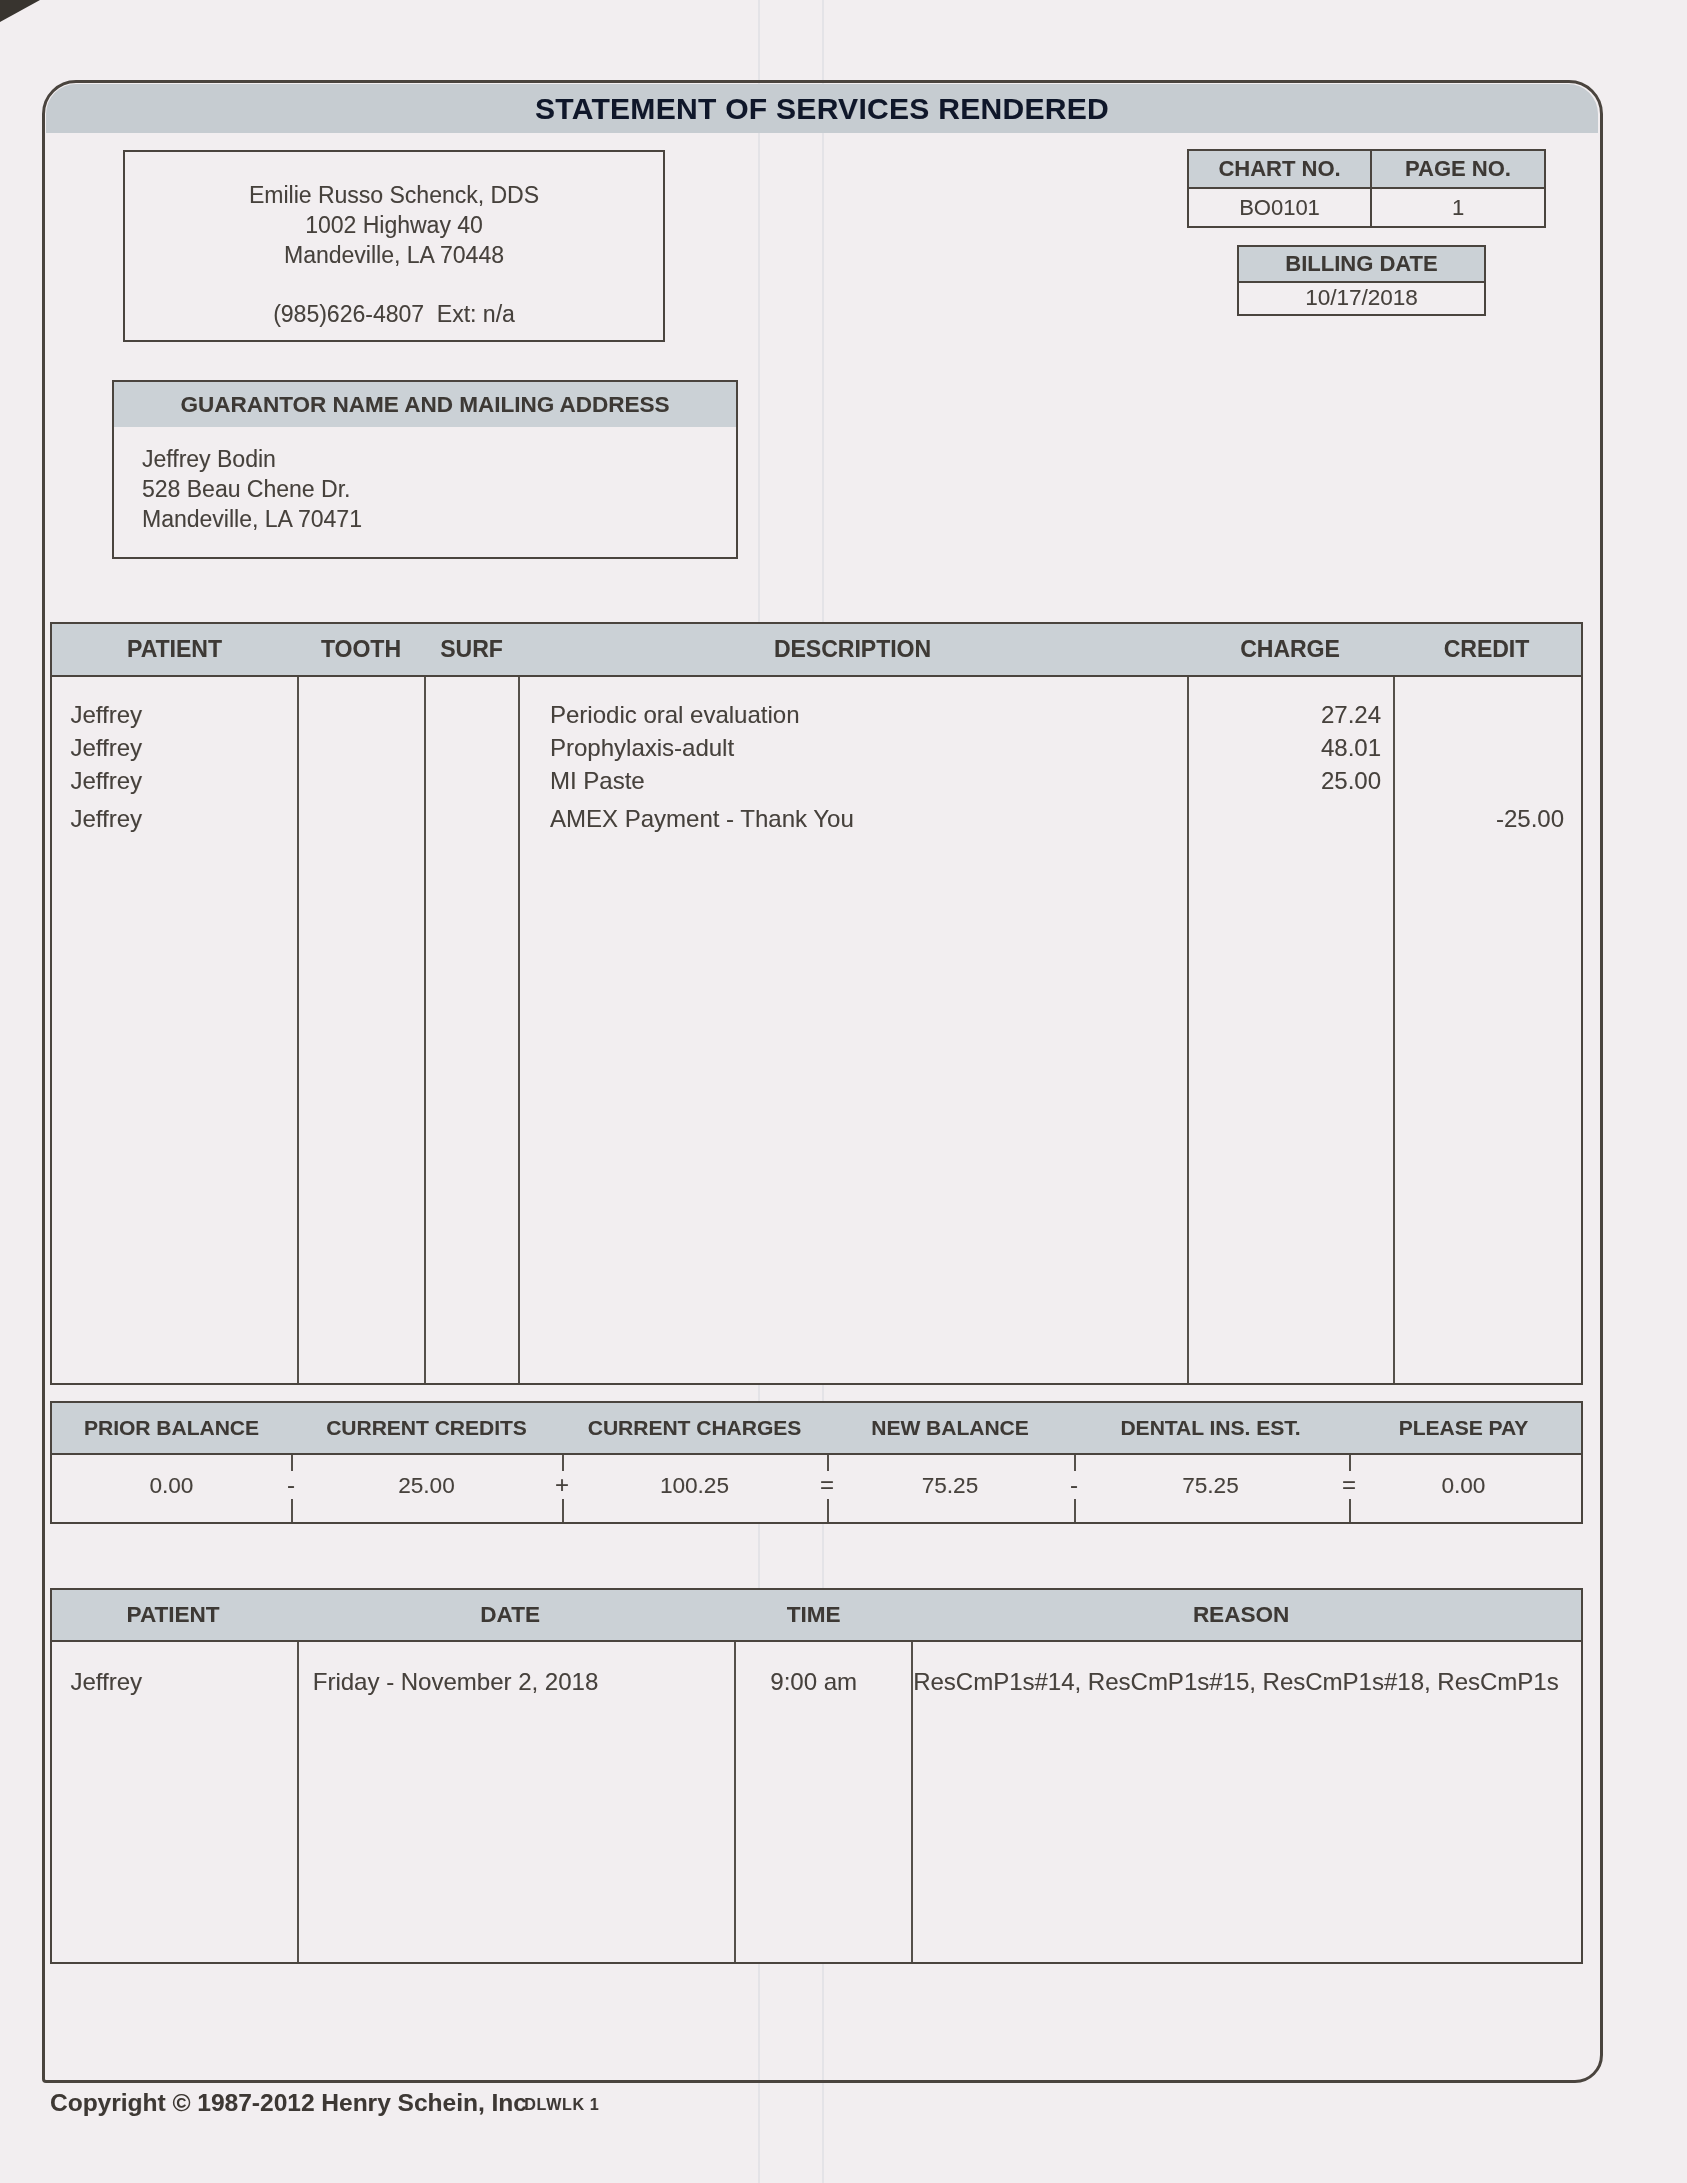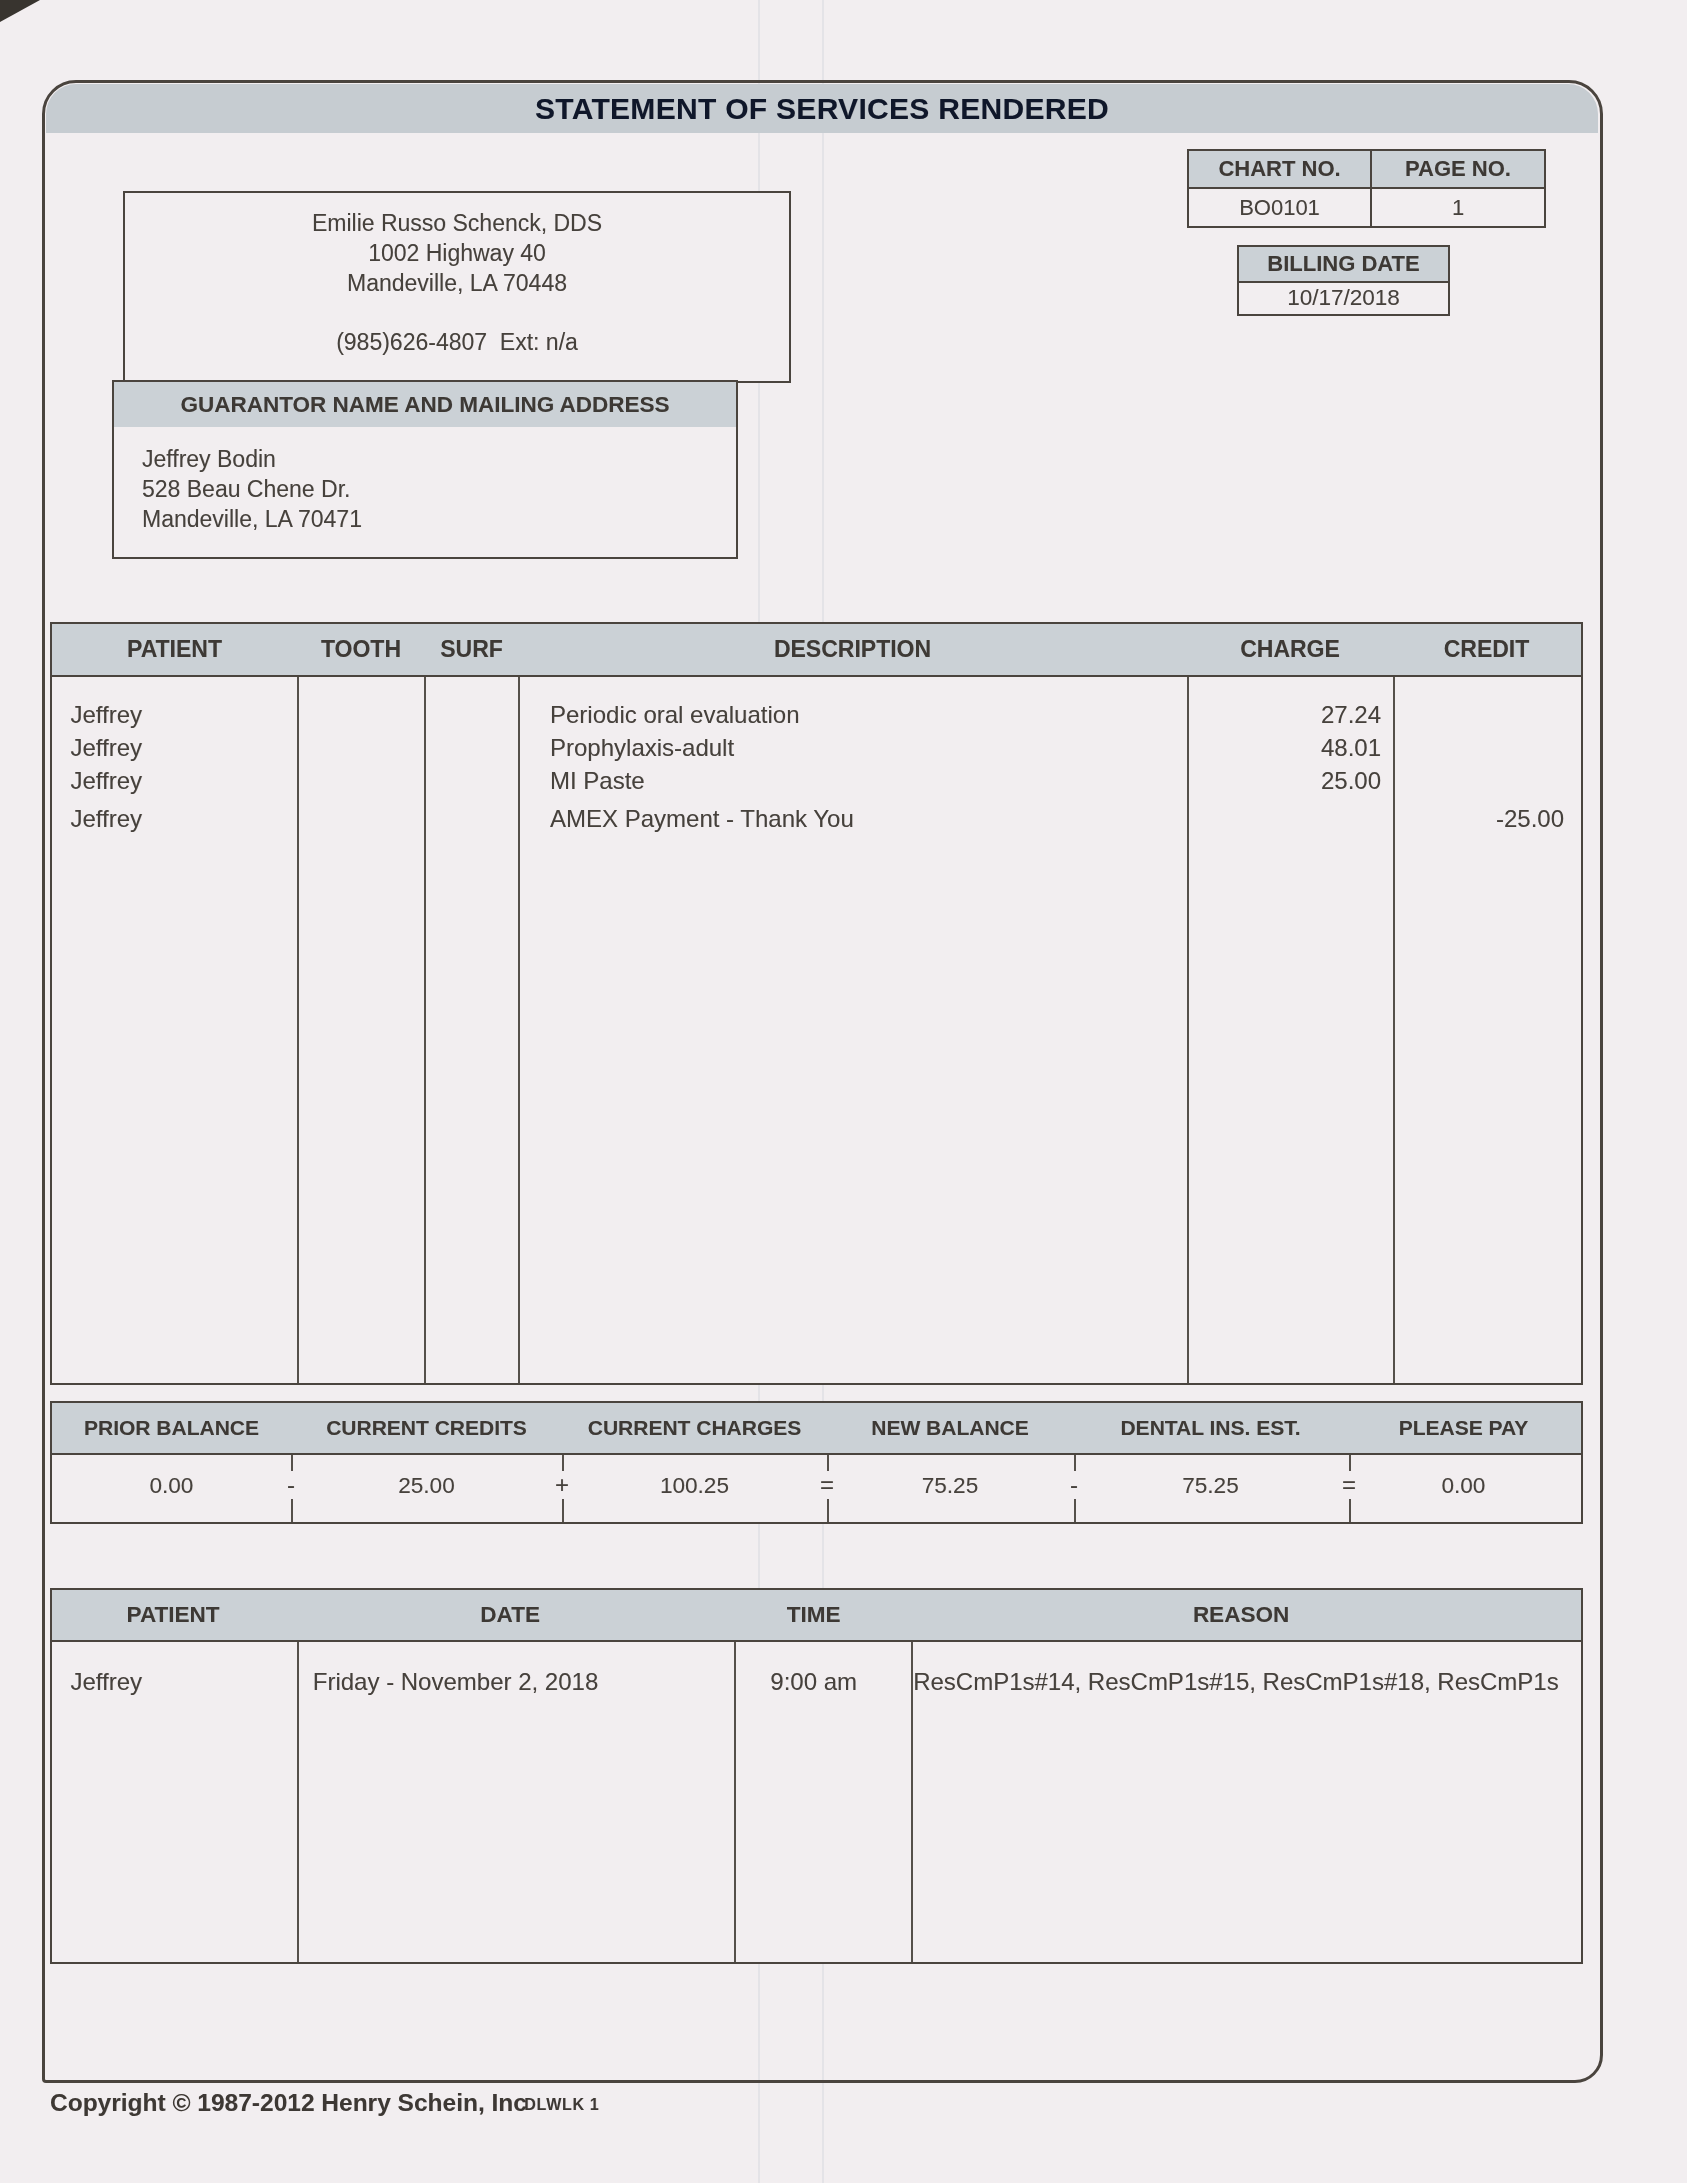--- a/index.html
+++ b/index.html
@@ -17,33 +17,33 @@
   .outer-frame { position:absolute; left:42px; top:80px; width:1561px; height:2003px;
     border:3.3px solid #4a443e; border-radius:34px 34px 28px 4px; box-sizing:border-box; }
   .title-bar { position:absolute; left:46px; top:84px; width:1552px; height:49px;
     background:#c6ccd1; border-radius:30px 30px 0 0;
     display:flex; align-items:center; justify-content:center; }
   .title-bar span { font-size:30px; font-weight:bold; color:#0f172a; letter-spacing:0.3px; }
 
   .box { position:absolute; border:2.6px solid #4a443e; box-sizing:border-box; background:#f2eef0; }
 
   
-  .provider { left:123px; top:150px; width:668px; height:192px; text-align:center;
-    font-size:23px; line-height:30px; padding-top:15px;margin-top:41px; }
+  .provider { left:123px; top:150px; width:542px; height:192px; text-align:center;
+    font-size:23px; line-height:30px; padding-top:28px; }
   .provider .phone { margin-top:29px; }
 
   
   .chart-table { left:1157px; top:149px; width:359px; height:79px;
     display:grid; grid-template-columns:183px 1fr; grid-template-rows:38px 1fr; }
   .chart-table .cell { display:flex; align-items:center; justify-content:center; font-size:22px; }
   .chart-table .hd { font-weight:bold; background:#cbd1d6; border-bottom:2px solid #4a443e; color:#3d3935; }
   .chart-table .vr { border-right:2px solid #4a443e; }
 
   
-  .billing { left:1237px; top:245px; width:213px; height:71px; }
+  .billing { left:1237px; top:245px; width:249px; height:71px; }
   .billing .hd { height:34px; background:#cbd1d6; border-bottom:2px solid #4a443e;
     display:flex; align-items:center; justify-content:center; font-weight:bold; font-size:22px; color:#3d3935; }
   .billing .val { height:30px; display:flex; align-items:center; justify-content:center; font-size:22.5px; }
 
   
   .guarantor { left:112px; top:380px; width:626px; height:179px; }
   .guarantor .hd { height:45px; background:#cbd1d6; display:flex; align-items:center; justify-content:center;
     font-weight:bold; font-size:22.5px; color:#3d3935; }
   .guarantor .body { padding:17px 0 0 28px; font-size:23px; line-height:30px; }
 

